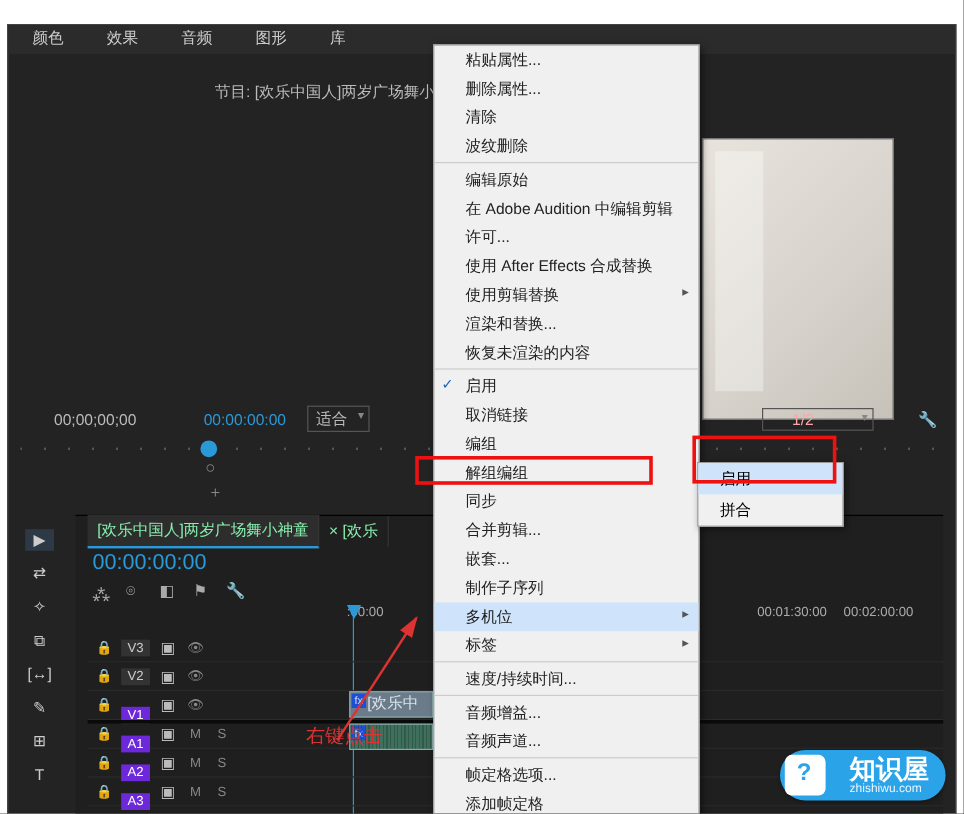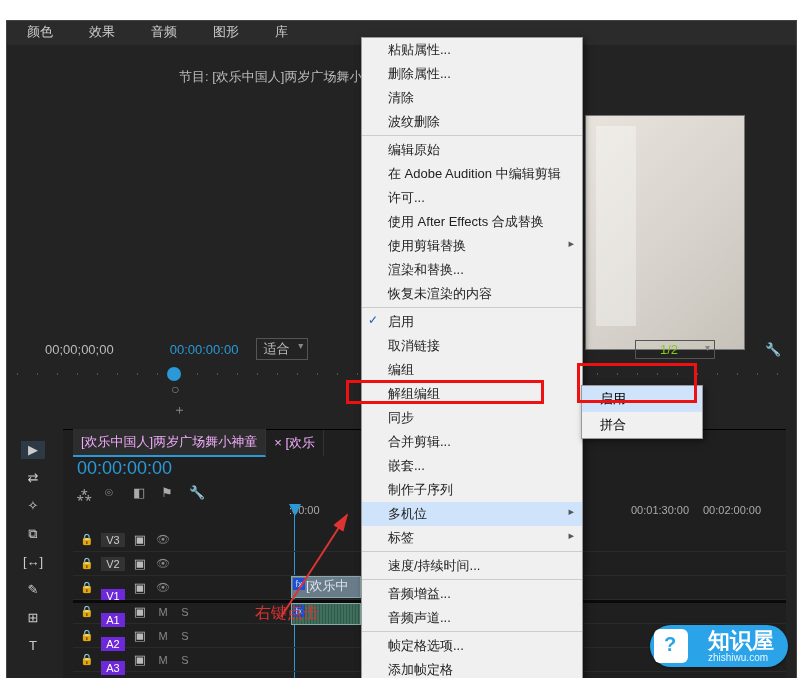--- a/index.html
+++ b/index.html
@@ -14,33 +14,33 @@
   .program-label .tab { display: inline-block; padding: 3px 12px; color: #bbb; }
 
   .preview { position: absolute; top: 54px; left: 578px; width: 160px; height: 235px; background: linear-gradient(135deg,#e8e4dd,#d6d2cb 60%,#c6c2b9); border: 1px solid #777; }
   .preview::after{content:"";position:absolute;left:10px;top:10px;width:40px;height:200px;background:rgba(255,255,255,0.35);}
 
   .timecode-row { position: absolute; top: 312px; left: 0; right: 0; height: 32px; display: flex; align-items: center; color: #ccc; }
   .tc-left { margin-left: 38px; color: #bbb; }
   .tc-blue { margin-left: 56px; color: #2a99d8; }
   .fit-dd { margin-left: 18px; color: #bbb; border: 1px solid #555; padding: 1px 18px 1px 6px; position: relative; }
   .fit-dd::after { content: "▾"; position: absolute; right: 4px; top: 1px; font-size: 10px; color: #888; }
-  .half-dd { position: absolute; left: 628px; border: 1px solid #555; padding: 1px 36px 1px 24px; color: #84cc16; }
+  .half-dd { position: absolute; left: 628px; border: 1px solid #555; padding: 1px 49px 1px 24px; color: #fca5a5; }
   .half-dd::after { content: "▾"; position: absolute; right: 4px; top: 1px; font-size: 10px; color: #888; }
   .wrench2 { position: absolute; left: 758px; color: #bbb; }
 
   .slider-row { position: absolute; top: 342px; left: 0; right: 0; height: 28px; }
   .slider-row .dots { position:absolute; left:10px; right:10px; top:10px; height:2px; background:repeating-linear-gradient(90deg,#555 0 1px,transparent 1px 20px); }
   .slider-row .knob { position: absolute; left: 160px; top: 4px; width: 14px; height: 14px; background:#2a99d8; border-radius:50%; }
 
   .below-slider { position: absolute; top: 360px; left: 164px; color:#888; display:flex; gap:10px; }
   .below-slider span { font-size: 14px; }
 
   .timeline-panel { position: absolute; top: 408px; left: 56px; right: 10px; bottom: 6px; background: #1f1f1f; border-top: 1px solid #000; }
-  .seq-tabs { height: 26px; display: flex; align-items: center; color: #f0abfc; padding-left: 10px; }
+  .seq-tabs { height: 26px; display: flex; align-items: center; color: #86efac; padding-left: 10px; }
   .seq-tabs .tab { padding: 4px 8px; border-right: 1px solid #333; }
   .seq-tabs .tab.active { background:#2d2d2d; border-bottom: 2px solid #2a99d8; }
   .seq-tc { color:#2a99d8; padding: 2px 0 0 14px; font-size: 18px; }
   .tool-row { display:flex; gap:12px; padding: 6px 0 6px 14px; color:#aaa; }
   .tool-row .ico { width:16px; height:14px; }
 
   .time-ruler { position:absolute; top:74px; left:226px; right:0; height:14px; color:#aaa; }
   .time-ruler .seg { position:absolute; top:0; font-size:11px; }
   .time-ruler .s1 { left:0; } .time-ruler .s2 { left:302px;margin-left:40px; } .time-ruler .s3 { left:414px; }
   .playhead { position:absolute; left:226px; top:74px; width:12px; height:12px; background:#2a99d8; clip-path:polygon(0 0,100% 0,50% 100%); }

